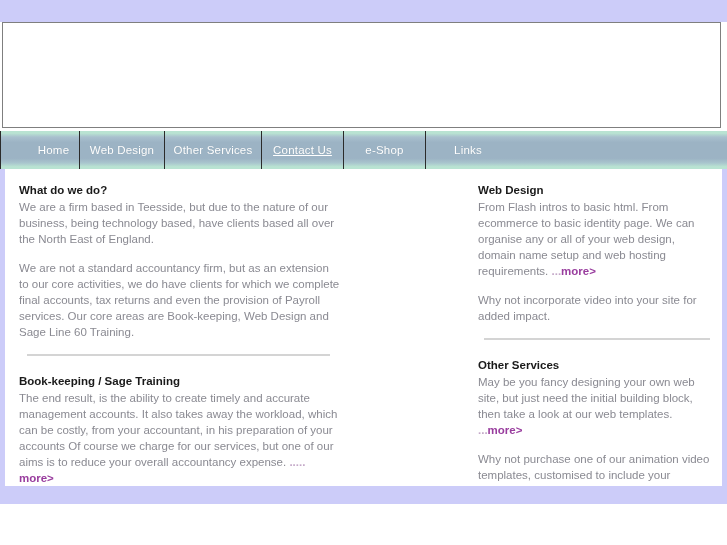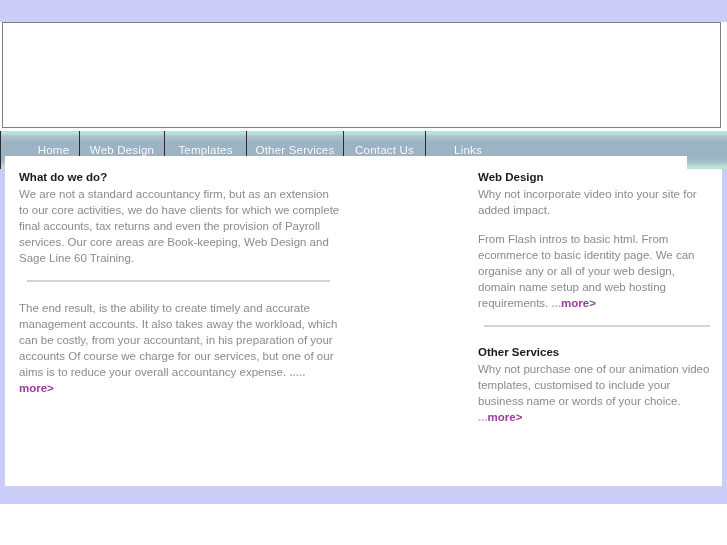--- a/index.html
+++ b/index.html
@@ -77,21 +77,21 @@
   .right-rail {
     position: absolute;
     left: 722px; top: 169px;
     width: 5px; height: 317px;
     background: #ccccf9;
   }
 
   
   .content {
     position: absolute;
-    left: 5px; top: 156px;
+    left: 5px; top: 169px;
     width: 682px; height: 317px;
     background: #ffffff;
   }
 
   .col-left {
     position: absolute;
     left: 14px; top: 14px;
     width: 322px;
   }
   .col-right {
@@ -153,59 +153,62 @@
 
 <div class="banner-box"></div>
 
 <div class="navbar">
   <div class="nav-item" style="width: 80px;">
     <span>Home</span>
   </div>
   <div class="nav-item" style="width: 85px;">
     <span>Web Design</span>
   </div>
-  <div class="nav-item" style="width: 82px;">
-    <span>Templates</span>
-  </div>
   <div class="nav-item" style="width: 97px;">
     <span>Other Services</span>
   </div>
+  <div class="nav-item" style="width: 82px; text-decoration: underline;">
+    <span>Contact Us</span>
+  </div>
   <div class="nav-item" style="width: 82px;">
-    <span>Contact Us</span>
+    <span>e-Shop</span>
   </div>
   <div class="nav-item" style="width: 84px;">
     <span>Links</span>
   </div>
 </div>
 
 <div class="left-rail"></div>
 <div class="right-rail"></div>
 
 <div class="content">
 
   <div class="col-left">
 
     <h3 class="sec-head">What do we do?</h3>
+    <p class="sec-para">We are a firm based in Teesside, but due to the nature of our business, being technology based, have clients based all over the North East of England.</p>
     <p class="sec-para">We are not a standard accountancy firm, but as an extension to our core activities, we do have clients for which we complete final accounts, tax returns and even the provision of Payroll services. Our core areas are Book-keeping, Web Design and Sage Line 60 Training.</p>
 
     <hr class="rule">
 
+    <h3 class="sec-head">Book-keeping / Sage Training</h3>
     <p class="sec-para tight"><span>The end result, is the ability to create timely and accurate management accounts. It also takes away the workload, which can be costly, from your accountant, in his preparation of your accounts Of course we charge for our services, but one of our aims is to reduce your overall accountancy expense. </span><span class="dots">..... </span><a class="more">more&gt;</a></p>
 
   </div>
 
   <div class="col-right">
 
     <h3 class="sec-head">Web Design</h3>
+    <p class="sec-para"><span>From Flash intros to basic html. From ecommerce to basic identity page. We can organise any or all of your web design, domain name setup and web hosting requirements. </span><span class="dots">...</span><a class="more">more&gt;</a></p>
     <p class="sec-para">Why not incorporate video into your site for added impact.</p>
-    <p class="sec-para"><span>From Flash intros to basic html. From ecommerce to basic identity page. We can organise any or all of your web design, domain name setup and web hosting requirements. </span><span class="dots">...</span><a class="more">more&gt;</a></p>
 
     <hr class="rule right">
 
     <h3 class="sec-head">Other Services</h3>
+    <p class="sec-para"><span>May be you fancy designing your own web site, but just need the initial building block, then take a look at our web templates. </span><span class="dots">...</span><a class="more">more&gt;</a></p>
     <p class="sec-para tight"><span>Why not purchase one of our animation video templates, customised to include your business name or words of your choice. </span><span class="dots">...</span><a class="more">more&gt;</a></p>
 
   </div>
 
 </div>
 
 <div class="bottom-band"></div>
 <div class="page-bottom"></div>
 
 </body></html>

